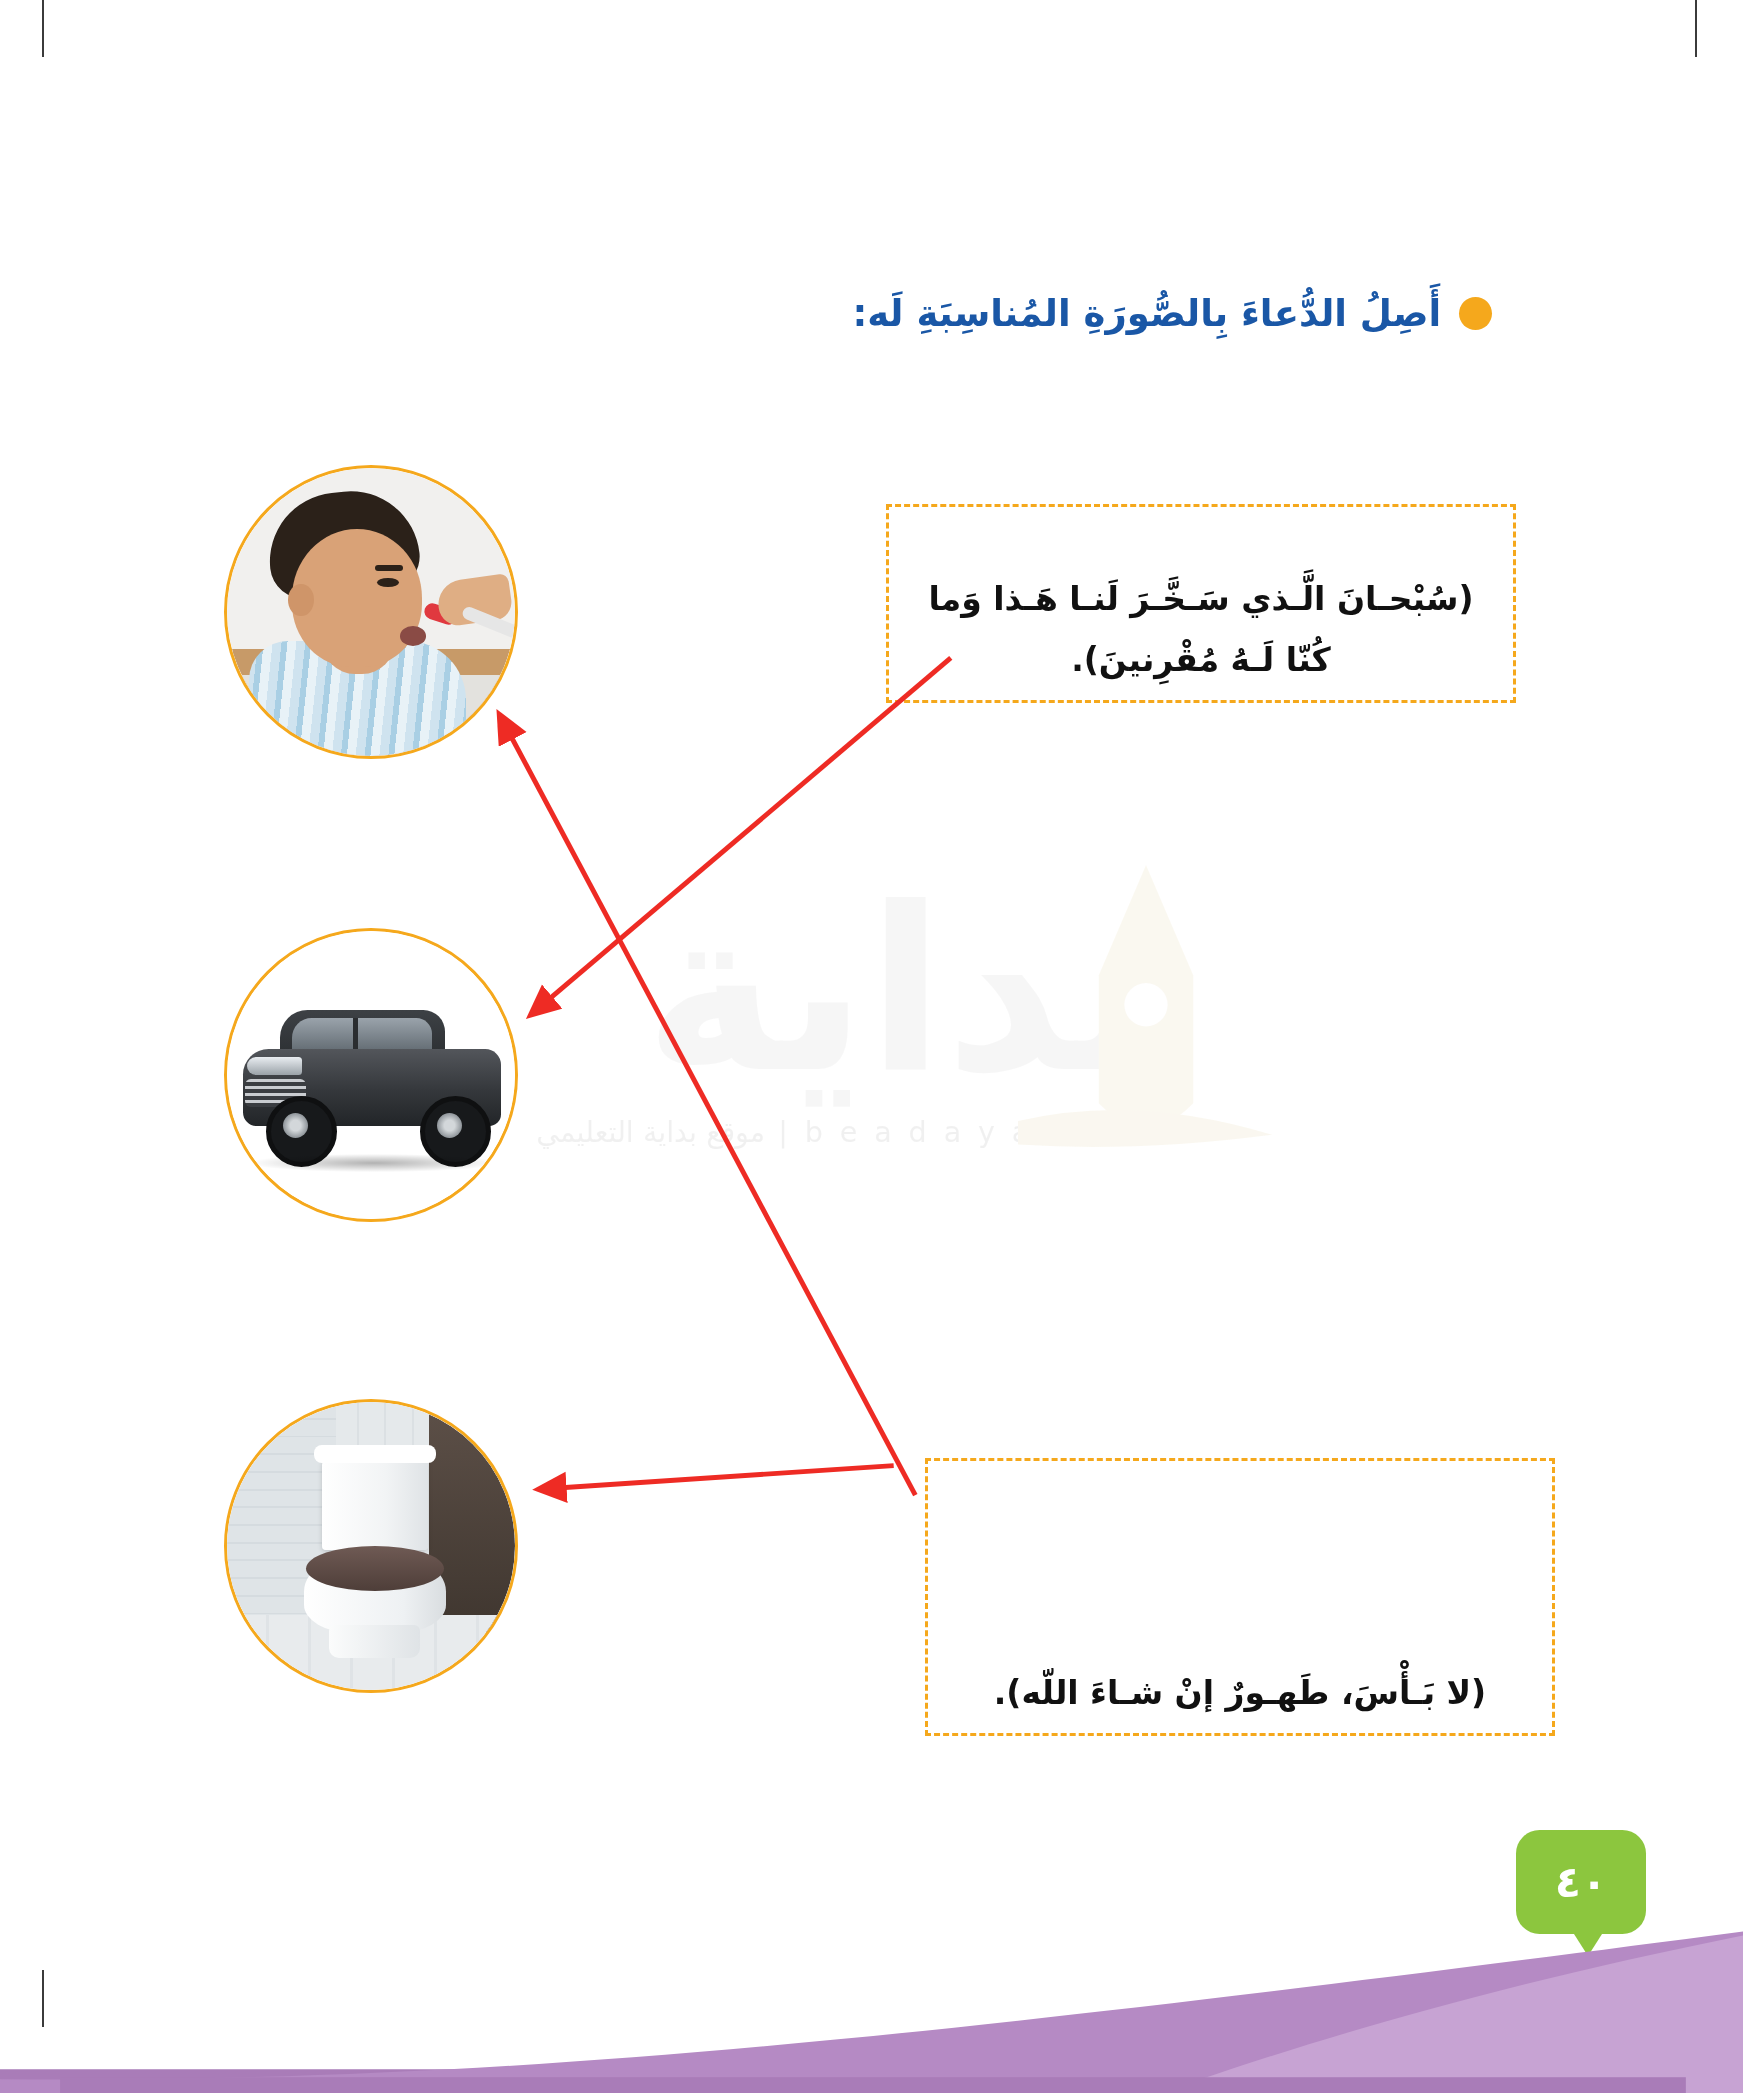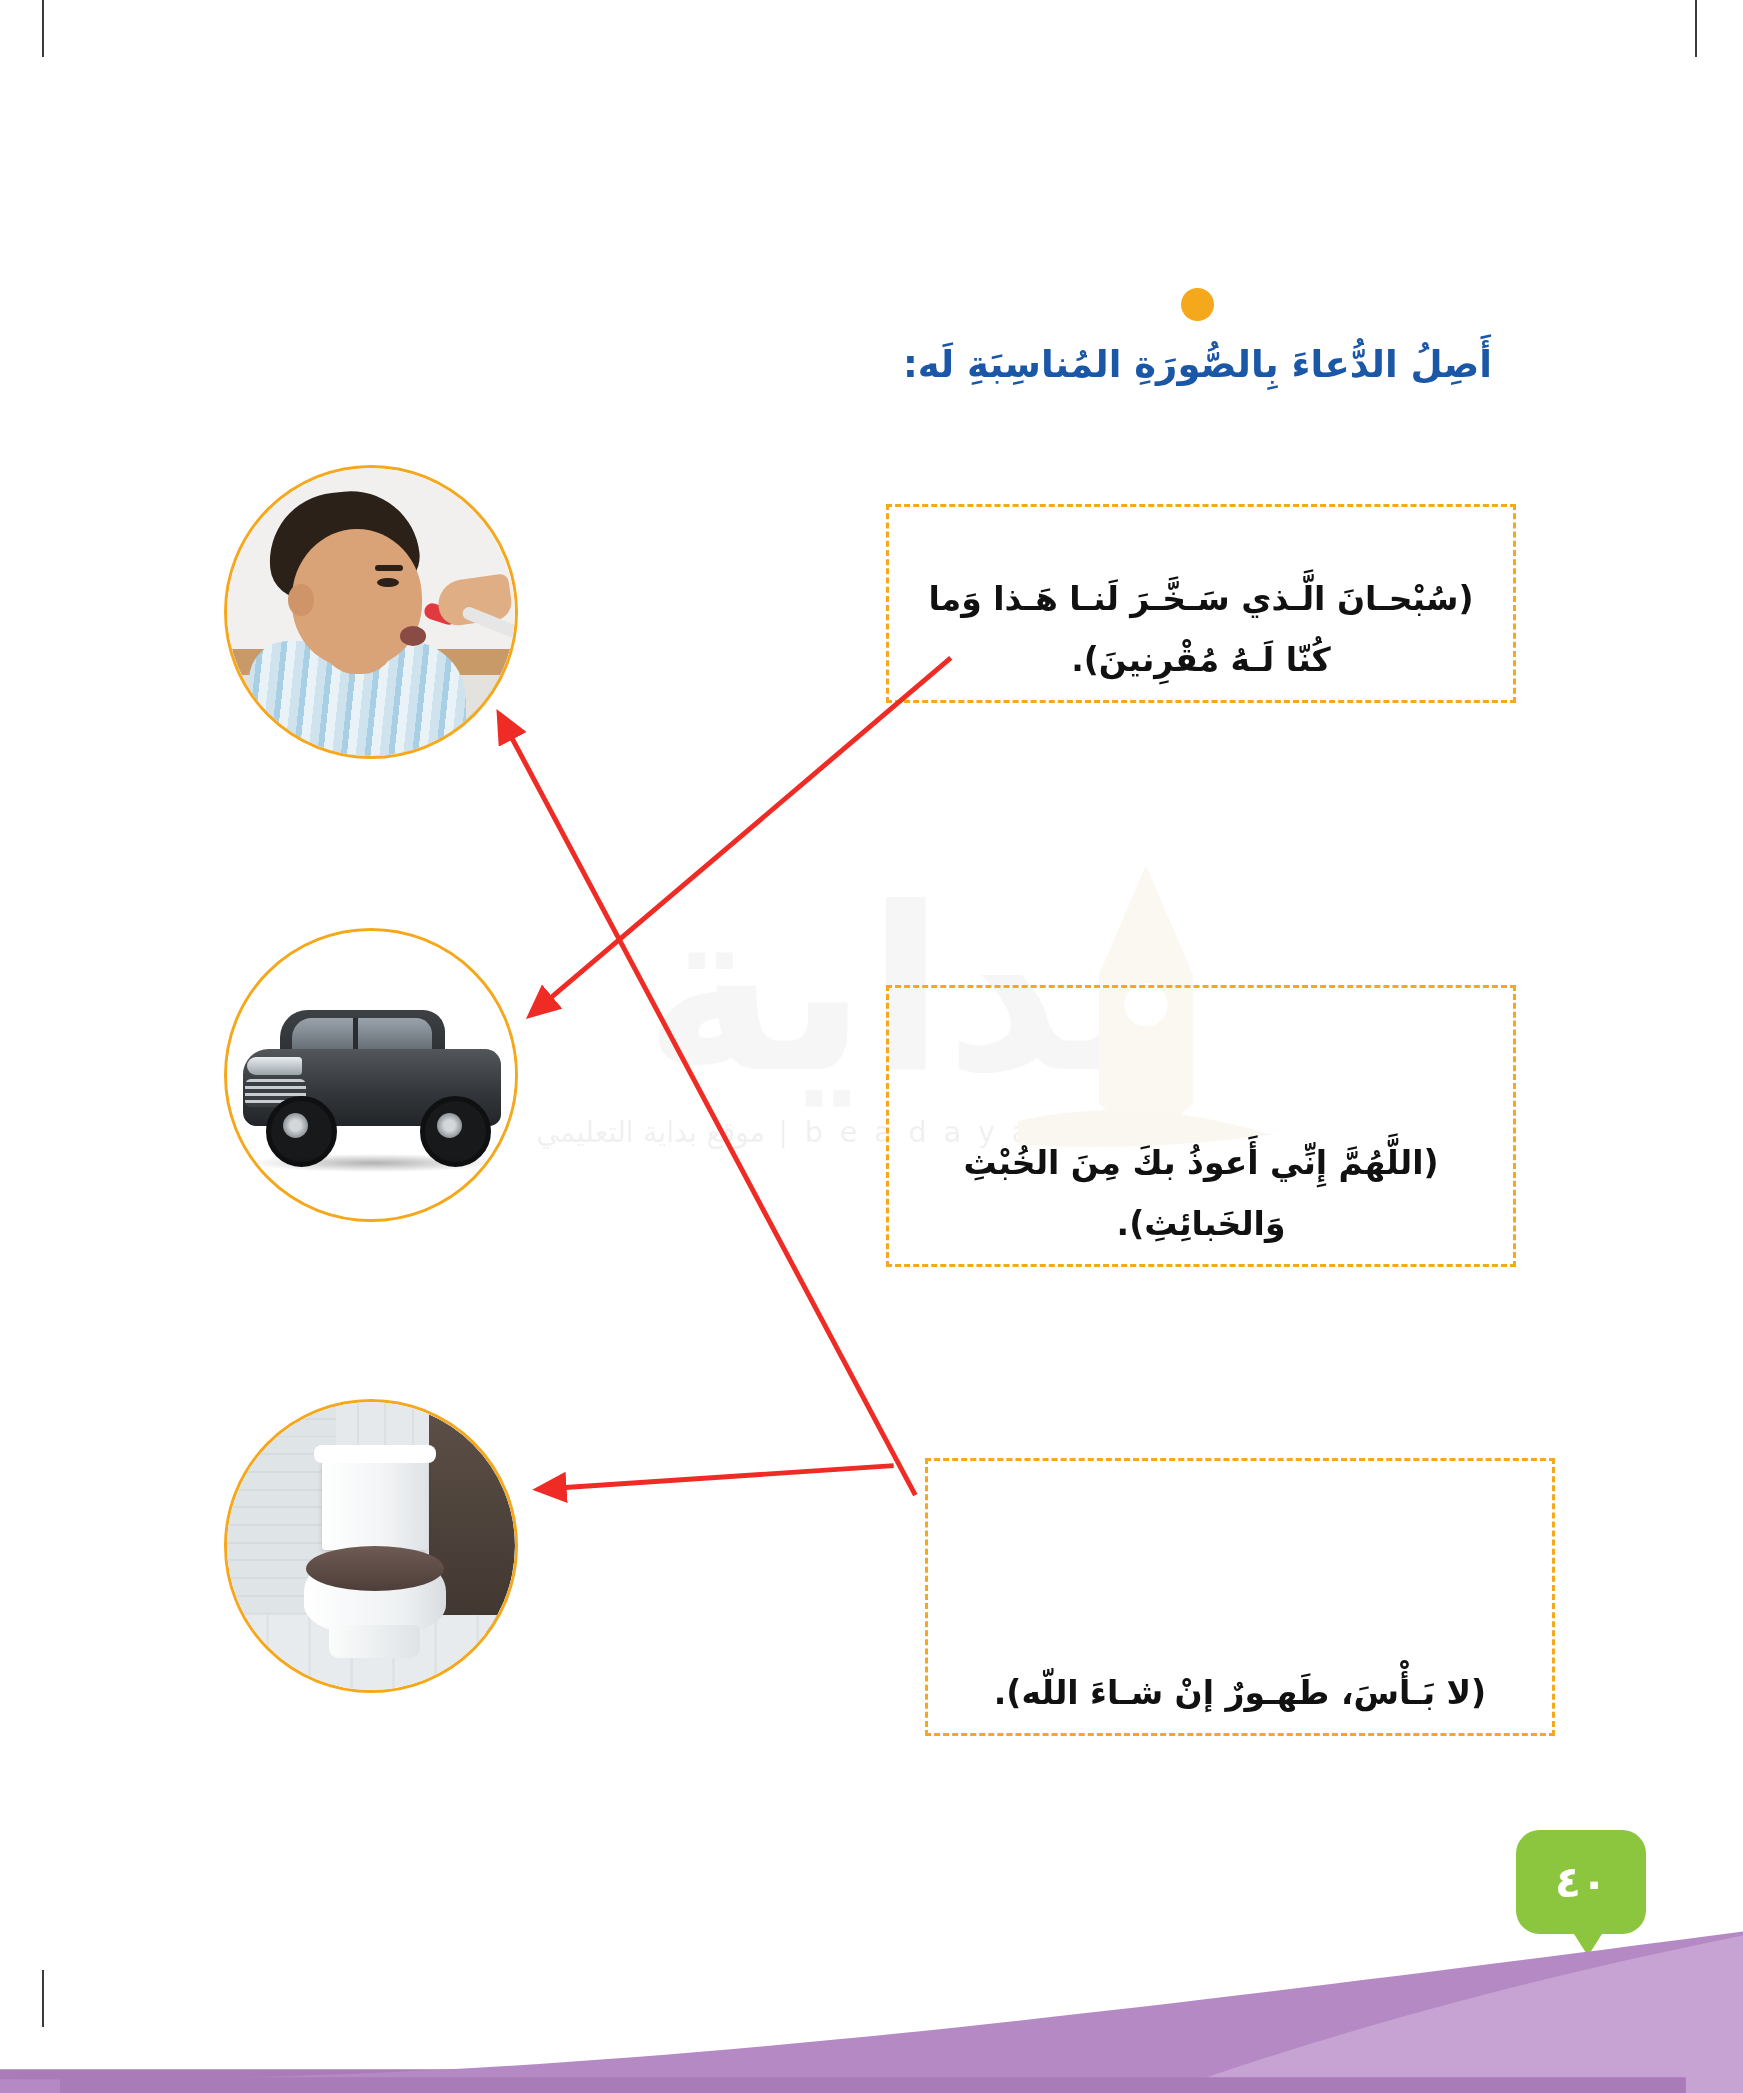--- a/index.html
+++ b/index.html
@@ -22,21 +22,21 @@
     position: absolute;
     background: #3b3b3b;
   }
 
   
   .heading-row {
     position: absolute;
     top: 288px;
     right: 251px;
     display: flex;
-    flex-direction: column;
+    flex-direction: row;
     align-items: center;
     gap: 17.7px;
   }
   .bullet-dot {
     width: 33px;
     height: 33px;
     border-radius: 50%;
     background: #f5a81c;
     flex: 0 0 auto;
   }
@@ -387,23 +387,20 @@
       <div class="wc-bowl"></div>
       <div class="wc-seat"></div>
       <div class="wc-base"></div>
     </div>
   </div>
 
   <div class="dua-box" id="dua-1">
     <div class="dua-text">(سُبْحـانَ الَّـذي سَـخَّـرَ لَنـا هَـذا وَما كُنّا لَـهُ مُقْرِنينَ).</div>
   </div>
 
-  <div class="dua-box" id="dua-2">
-    <div class="dua-text">(اللَّهُمَّ إِنِّي أَعوذُ بكَ مِنَ الخُبْثِ وَالخَبائِثِ).</div>
-  </div>
 
   <div class="dua-box" id="dua-3">
     <div class="dua-text">(لا بَـأْسَ، طَهـورٌ إنْ شـاءَ اللّه).</div>
   </div>
 
   <svg class="arrows" viewBox="0 0 1770 2125">
     <defs>
       <marker id="arrowhead" markerWidth="7" markerHeight="7" refX="5.6" refY="3.2" orient="auto">
         <path d="M0,0 L7,3.2 L0,6.4 Z" fill="#ee2b24"></path>
       </marker>

